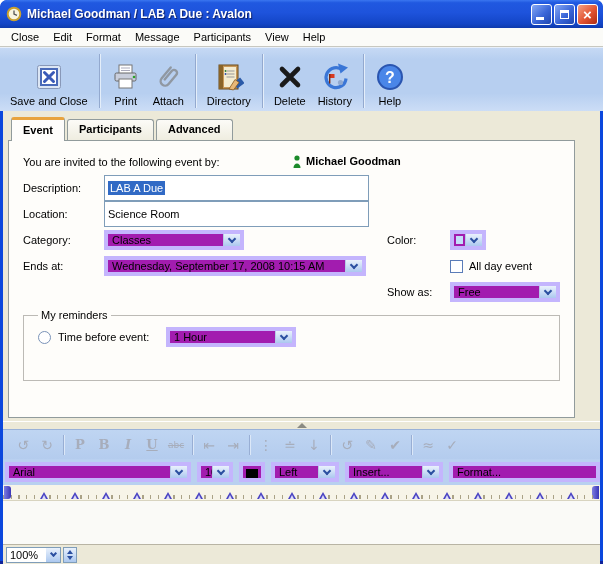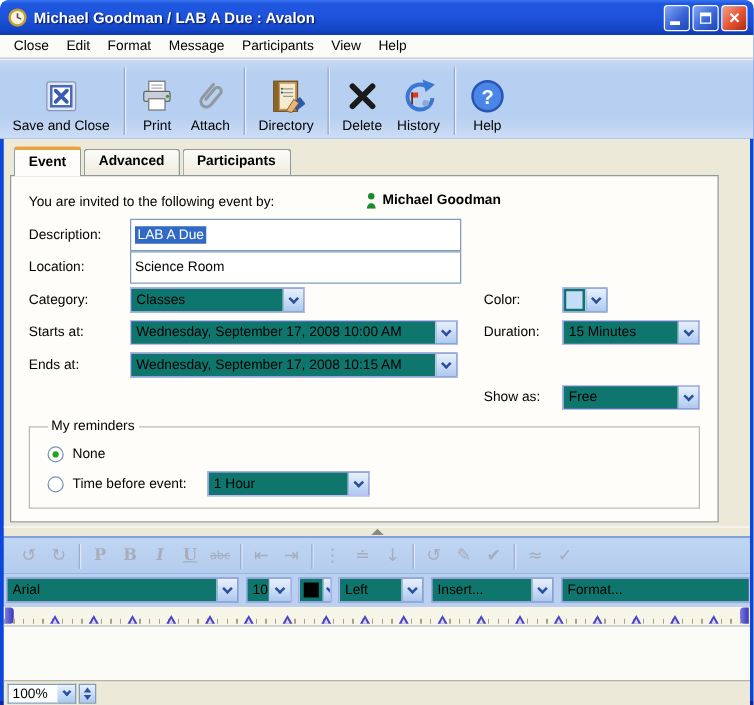--- a/index.html
+++ b/index.html
@@ -60,21 +60,21 @@
   .invite-text { width:270px; flex:0 0 270px; }
   .organizer { display:flex; align-items:flex-start; gap:5px; font-weight:bold; }
   .textbox { height:20px; border:1px solid #7F9DB9; background:#fff; display:flex;
     align-items:center; padding:12px 3px; }
   .w265 { width:265px; flex:0 0 265px; }
   .w262 { width:262px; flex:0 0 262px; }
   .w140 { width:140px; flex:0 0 140px; }
   .w110 { width:110px; flex:0 0 110px; }
   .w36  { width:36px;  flex:0 0 36px; }
   .sel { background:#316AC5; color:#fff; padding:1px 2px; }
-  .dd { height:20px; border:1px solid #c4b5fd; background:#0f766e; display:flex; align-items:stretch; overflow:hidden; }
+  .dd { height:20px; border:4px solid #c4b5fd; background:#a21caf; display:flex; align-items:stretch; overflow:hidden; }
   .dd-val { flex:1; display:flex; align-items:center; padding-left:4px; white-space:nowrap; overflow:hidden; }
   .dd-btn { width:17px; flex:0 0 17px; border-left:1px solid #B6CAE6;
     background:linear-gradient(180deg,#E9F1FC 0%,#CFE0F7 45%,#ACC8EF 100%);
     display:flex; align-items:center; justify-content:center; }
   .chev { width:6px; height:6px; border-right:2px solid #2B4FA0; border-bottom:2px solid #2B4FA0;
     transform:rotate(45deg); margin-top:-3px; }
   .dd-swatch { flex:1; margin:2px; }
   .sp74 { width:74px; flex:0 0 74px; }
   .checkbox { width:13px; height:13px; border:1px solid #5A7CB8; background:#fff; margin-right:6px; flex:0 0 13px; }
   .chkwrap { margin-left:auto; width:110px; display:flex; align-items:center; }
@@ -262,22 +262,22 @@
             <text x="15" y="21" text-anchor="middle" font-family="Liberation Sans, sans-serif" font-size="16" font-weight="bold" fill="#FFF">?</text>
           </svg>
       </span>
       <span class="tlabel">Help</span>
     </div>
   </div>
 
   <div class="content">
     <div class="tabstrip">
       <div class="tab active"><span>Event</span></div>
+      <div class="tab"><span>Participants</span></div>
       <div class="tab"><span>Advanced</span></div>
-      <div class="tab"><span>Participants</span></div>
     </div>
 
     <div class="tabpanel">
 
       <div class="row">
         <span class="invite-text">You are invited to the following event by:</span>
         <span class="organizer">
           <span>
             <svg width="8" height="13">
                 <circle cx="4" cy="3" r="2.6" fill="#1B8A2A"></circle>
@@ -313,64 +313,48 @@
         <span class="rlab">Color:</span>
         <span class="dd w36">
           <span class="dd-swatch" style="background-color: rgb(196, 222, 248);"></span>
           <span class="dd-btn">
               <i class="chev"></i>
             </span>
         </span>
         <span class="sp74"></span>
       </div>
 
-      <div class="row">
-        <span class="lab">Starts at:</span>
-        <span class="dd w262">
-          <span class="dd-val">Wednesday, September 17, 2008 10:00 AM</span>
-          <span class="dd-btn">
-              <i class="chev"></i>
-            </span>
-        </span>
-        <span class="rlab">Duration:</span>
-        <span class="dd w110">
-          <span class="dd-val">15 Minutes</span>
-          <span class="dd-btn">
-              <i class="chev"></i>
-            </span>
-        </span>
-      </div>
 
       <div class="row">
         <span class="lab">Ends at:</span>
         <span class="dd w262">
           <span class="dd-val">Wednesday, September 17, 2008 10:15 AM</span>
           <span class="dd-btn">
               <i class="chev"></i>
             </span>
+        </span>
+        <span class="chkwrap">
+          <span class="checkbox"></span>
+          <span>All day event</span>
         </span>
       </div>
 
       <div class="row">
         <span class="lab"></span>
         <span class="rlab">Show as:</span>
         <span class="dd w110">
           <span class="dd-val">Free</span>
           <span class="dd-btn">
               <i class="chev"></i>
             </span>
         </span>
       </div>
 
       <fieldset class="reminders">
         <legend>My reminders</legend>
-        <div class="frow">
-          <span class="radio sel-on"></span>
-          <span>None</span>
-        </div>
         <div class="frow">
           <span class="radio"></span>
           <span class="time-lab">Time before event:</span>
           <span class="dd w130">
             <span class="dd-val">1 Hour</span>
             <span class="dd-btn">
                 <i class="chev"></i>
               </span>
           </span>
         </div>

